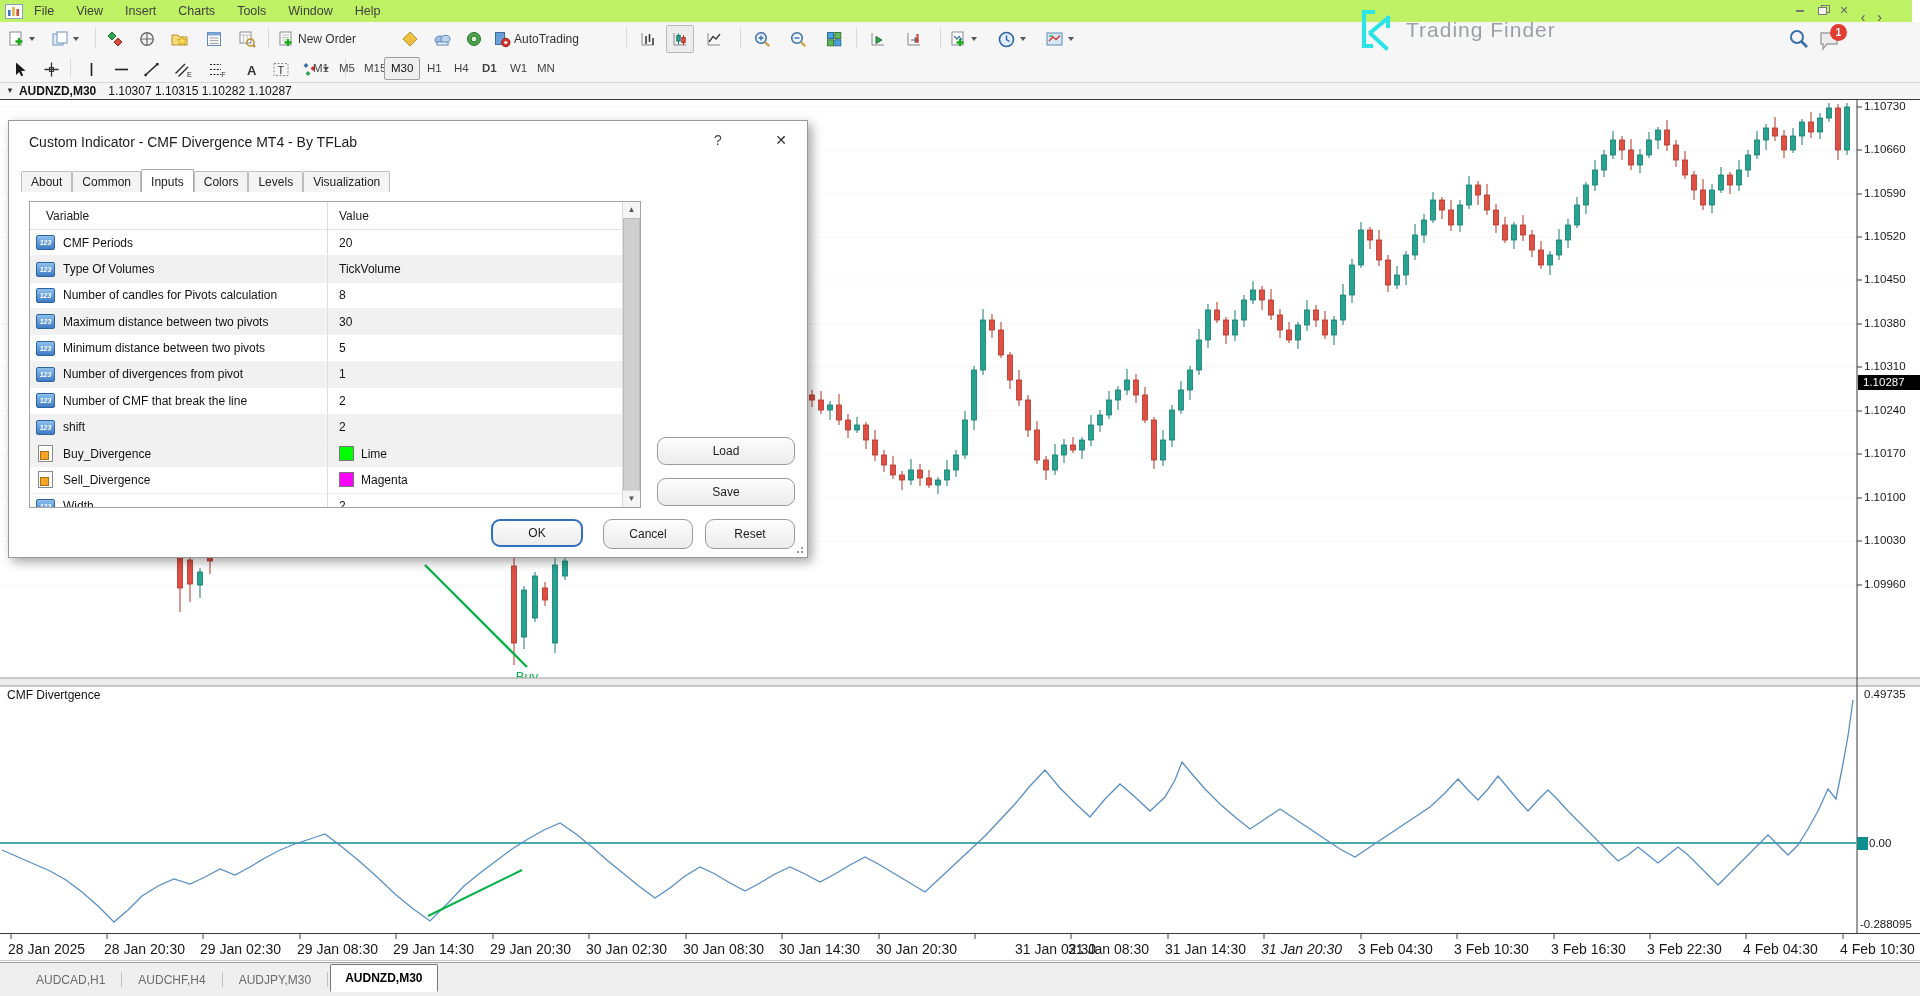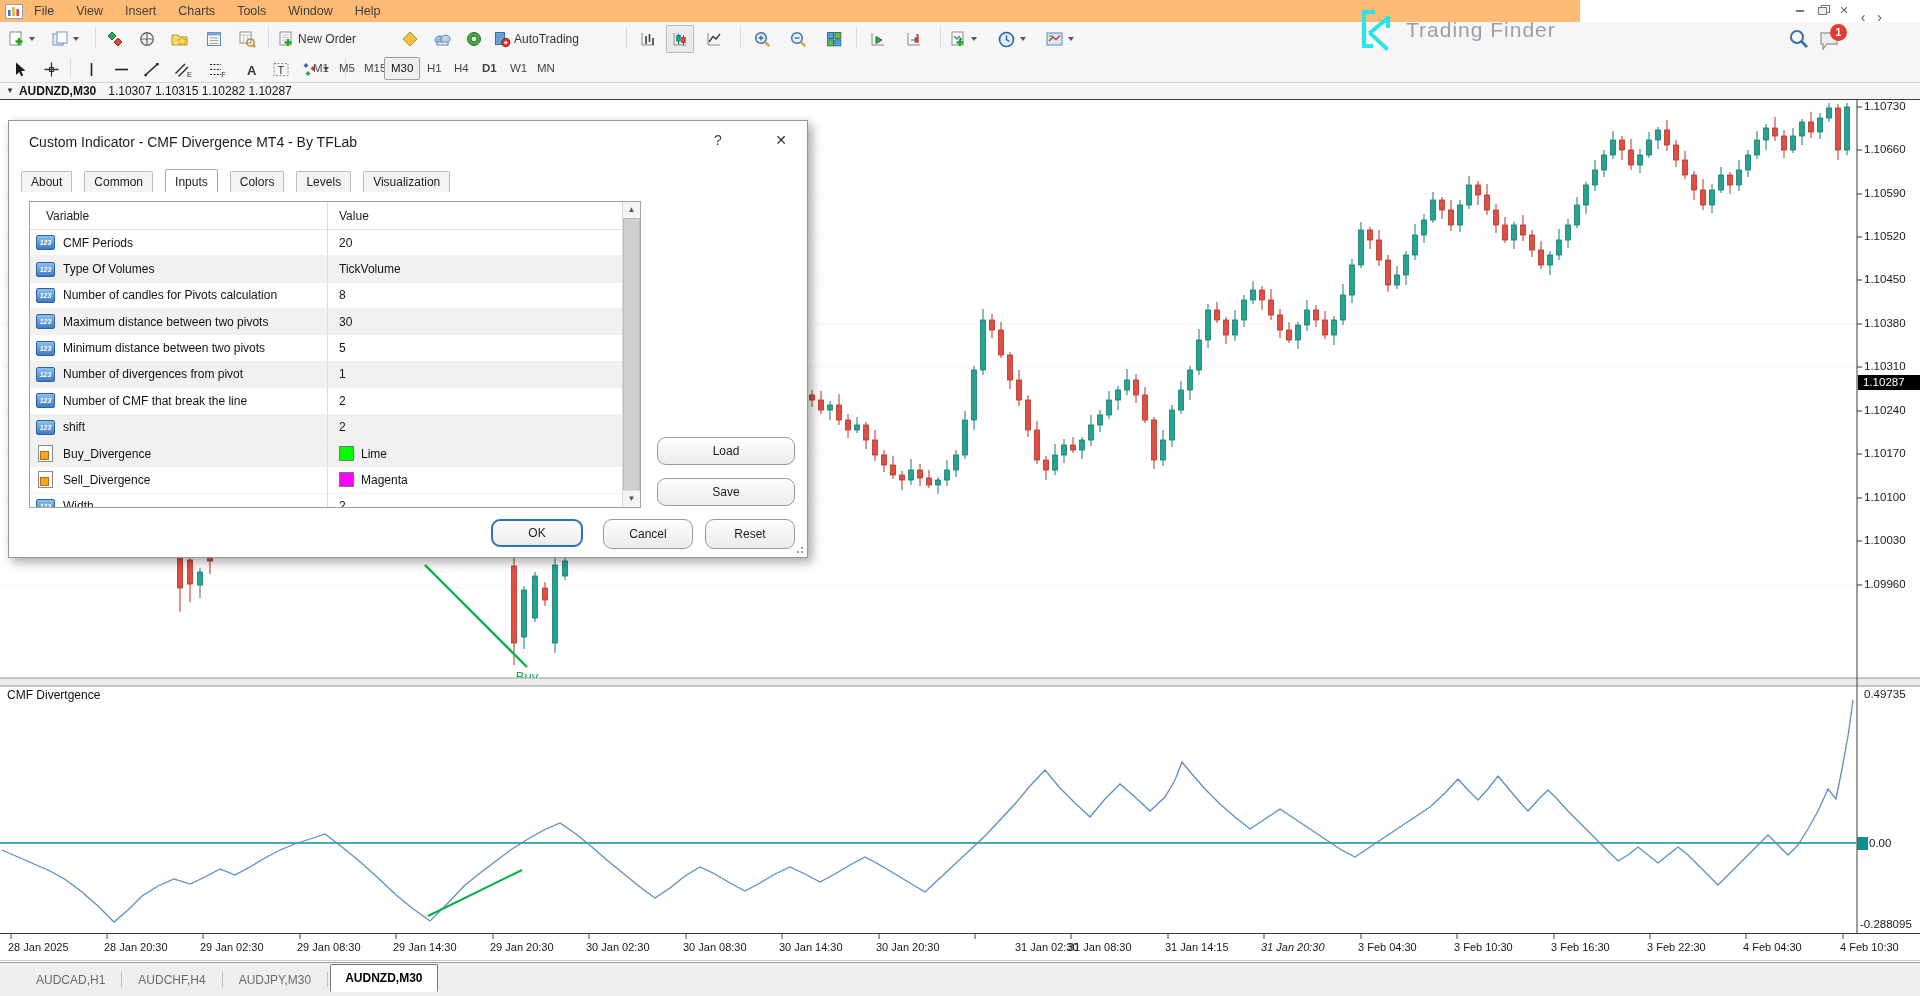--- a/index.html
+++ b/index.html
@@ -1,19 +1,19 @@
 <!DOCTYPE html>
 <html><head>
 <meta charset="utf-8">
 <style>
   html,body{margin:0;padding:0}
   body{position:relative;width:1920px;height:996px;overflow:hidden;background:#fff;
        font-family:"Liberation Sans",sans-serif;color:#222;-webkit-font-smoothing:antialiased}
   
-  #menubar{position:absolute;left:0;top:0;width:1580px;height:22px;background:#fdba74;
+  #menubar{position:absolute;left:0;top:0;width:1912px;height:22px;background:#bef264;
            border-bottom:1px solid #e4e4e4;display:flex;align-items:center;z-index:30}
   .menu-item{padding:0 11px;font-size:12.5px;color:#3f3f3f;line-height:22px;cursor:default}
   #app-icon{margin-left:5px;width:18px;height:15px}
   .winctl{position:absolute;top:4px;width:16px;height:13px;display:flex;align-items:center;justify-content:center;color:#666;font-size:11px}
   #ctl-min .bar{width:8px;height:2px;background:#777}
   #ctl-restore .sq{width:7px;height:6px;border:1px solid #777;background:#f2f2f2;position:relative}
   #ctl-restore .sq:before{content:"";position:absolute;left:2px;top:-3px;width:7px;height:6px;border:1px solid #777;z-index:-1}
   
   #toolbar1{position:absolute;left:0;top:22px;width:1920px;height:32px;background:#f6f6f6;
             border-bottom:1px solid #e0e0e0;z-index:30}
@@ -41,21 +41,21 @@
          line-height:17px;z-index:32}
   
   #titlestrip{position:absolute;left:0;top:82px;width:1920px;height:17px;background:#f5f5f5;
               border-bottom:1px solid #3a3a3a;display:flex;align-items:center;z-index:20}
   #titlestrip .dd{font-size:8px;color:#333;margin:0 5px 0 6px}
   #titlestrip .sym{font-size:12px;font-weight:bold;color:#111}
   #titlestrip .ohlc{font-size:12px;color:#111;margin-left:12px}
   
   #chart-svg{position:absolute;left:0;top:0;z-index:1}
   .plabel{position:absolute;left:1864px;font-size:11.5px;color:#181818;z-index:5}
-  .tlabel{position:absolute;top:941px;font-size:11px;color:#181818;z-index:5;white-space:nowrap}
+  .tlabel{position:absolute;top:941px;font-size:14px;color:#181818;z-index:5;white-space:nowrap}
   #curprice{position:absolute;left:1858px;top:375px;width:62px;height:15px;background:#000;
             color:#fff;font-size:11.5px;line-height:15px;padding-left:5px;z-index:6}
   #cmf-name{position:absolute;left:7px;top:688px;font-size:12px;color:#111;z-index:5}
   #cmf-max{position:absolute;left:1864px;top:688px;font-size:11.5px;color:#181818;z-index:5}
   #cmf-min{position:absolute;left:1860px;top:918px;font-size:11.5px;color:#181818;z-index:5}
   #zerobox{position:absolute;left:1857px;top:837px;width:11px;height:13px;background:#0e8f8f;z-index:6}
   #zerotext{position:absolute;left:1869px;top:837px;font-size:11.5px;color:#181818;z-index:6}
   
   #tabbar{position:absolute;left:0;top:962px;width:1920px;height:34px;background:#efefef;
           border-top:1px solid #9e9e9e;display:flex;align-items:center;padding-left:22px;
@@ -68,21 +68,21 @@
   
   #dialog{position:absolute;left:8px;top:120px;width:800px;height:438px;background:#fff;
           border:1px solid #979797;box-shadow:4px 4px 10px rgba(0,0,0,.35);z-index:50;box-sizing:border-box}
   #dlg-title{position:absolute;left:20px;top:13px;font-size:14px;color:#1c1c1c}
   #dlg-help{position:absolute;left:698px;top:11px;width:22px;height:20px;text-align:center;
             font-size:14px;color:#444}
   #dlg-close{position:absolute;left:760px;top:11px;width:24px;height:20px;text-align:center;
              font-size:14px;color:#333}
   #dtabs{position:absolute;left:12px;top:46px;height:25px;display:flex;align-items:flex-end}
   .dtab{padding:4px 9px 3px;font-size:12px;color:#222;border:1px solid #bdbdbd;border-bottom:none;
-        background:#f4f4f4;margin-right:12px;border-radius:2px 2px 0 0;line-height:13px}
+        background:#f4f4f4;margin-right:0;border-radius:2px 2px 0 0;line-height:13px}
   .dtab.sel{background:#fff;padding-top:6px;border-color:#a8a8a8;position:relative;z-index:2}
   #dtable{position:absolute;left:20px;top:80px;width:612px;height:307px;border:1px solid #a2a2a2;
           box-sizing:border-box;overflow:hidden}
   #dhead{display:flex;height:27px;align-items:center;font-size:12px;color:#222;
          border-bottom:1px solid #e0e0e0}
   .col-name{width:297px;box-sizing:border-box;padding-left:16px;flex:none}
   .col-val{flex:1;box-sizing:border-box;padding-left:11px;border-left:1px solid #dcdcdc;
            height:100%;display:flex;align-items:center}
   .drow{display:flex;height:25.36px;align-items:center;font-size:12px;color:#111;
         border-bottom:1px solid #f0f0f0}
@@ -741,21 +741,21 @@
     <span class="tlabel" style="left: 200px;">29 Jan 02:30</span>
     <span class="tlabel" style="left: 297px;">29 Jan 08:30</span>
     <span class="tlabel" style="left: 393px;">29 Jan 14:30</span>
     <span class="tlabel" style="left: 490px;">29 Jan 20:30</span>
     <span class="tlabel" style="left: 586px;">30 Jan 02:30</span>
     <span class="tlabel" style="left: 683px;">30 Jan 08:30</span>
     <span class="tlabel" style="left: 779px;">30 Jan 14:30</span>
     <span class="tlabel" style="left: 876px;">30 Jan 20:30</span>
     <span class="tlabel" style="left: 972px; margin-left: 43px;">31 Jan 02:30</span>
     <span class="tlabel" style="left: 1068px;">31 Jan 08:30</span>
-    <span class="tlabel" style="left: 1165px;">31 Jan 14:15</span>
+    <span class="tlabel" style="left: 1165px;">31 Jan 14:30</span>
     <span class="tlabel" style="left: 1261px; font-style: italic;">31 Jan 20:30</span>
     <span class="tlabel" style="left: 1358px;">3 Feb 04:30</span>
     <span class="tlabel" style="left: 1454px;">3 Feb 10:30</span>
     <span class="tlabel" style="left: 1551px;">3 Feb 16:30</span>
     <span class="tlabel" style="left: 1647px;">3 Feb 22:30</span>
     <span class="tlabel" style="left: 1743px;">4 Feb 04:30</span>
     <span class="tlabel" style="left: 1840px;">4 Feb 10:30</span>
   </div>
 <div id="cmf-name">CMF Divertgence</div>
 <div id="cmf-max">0.49735</div>

